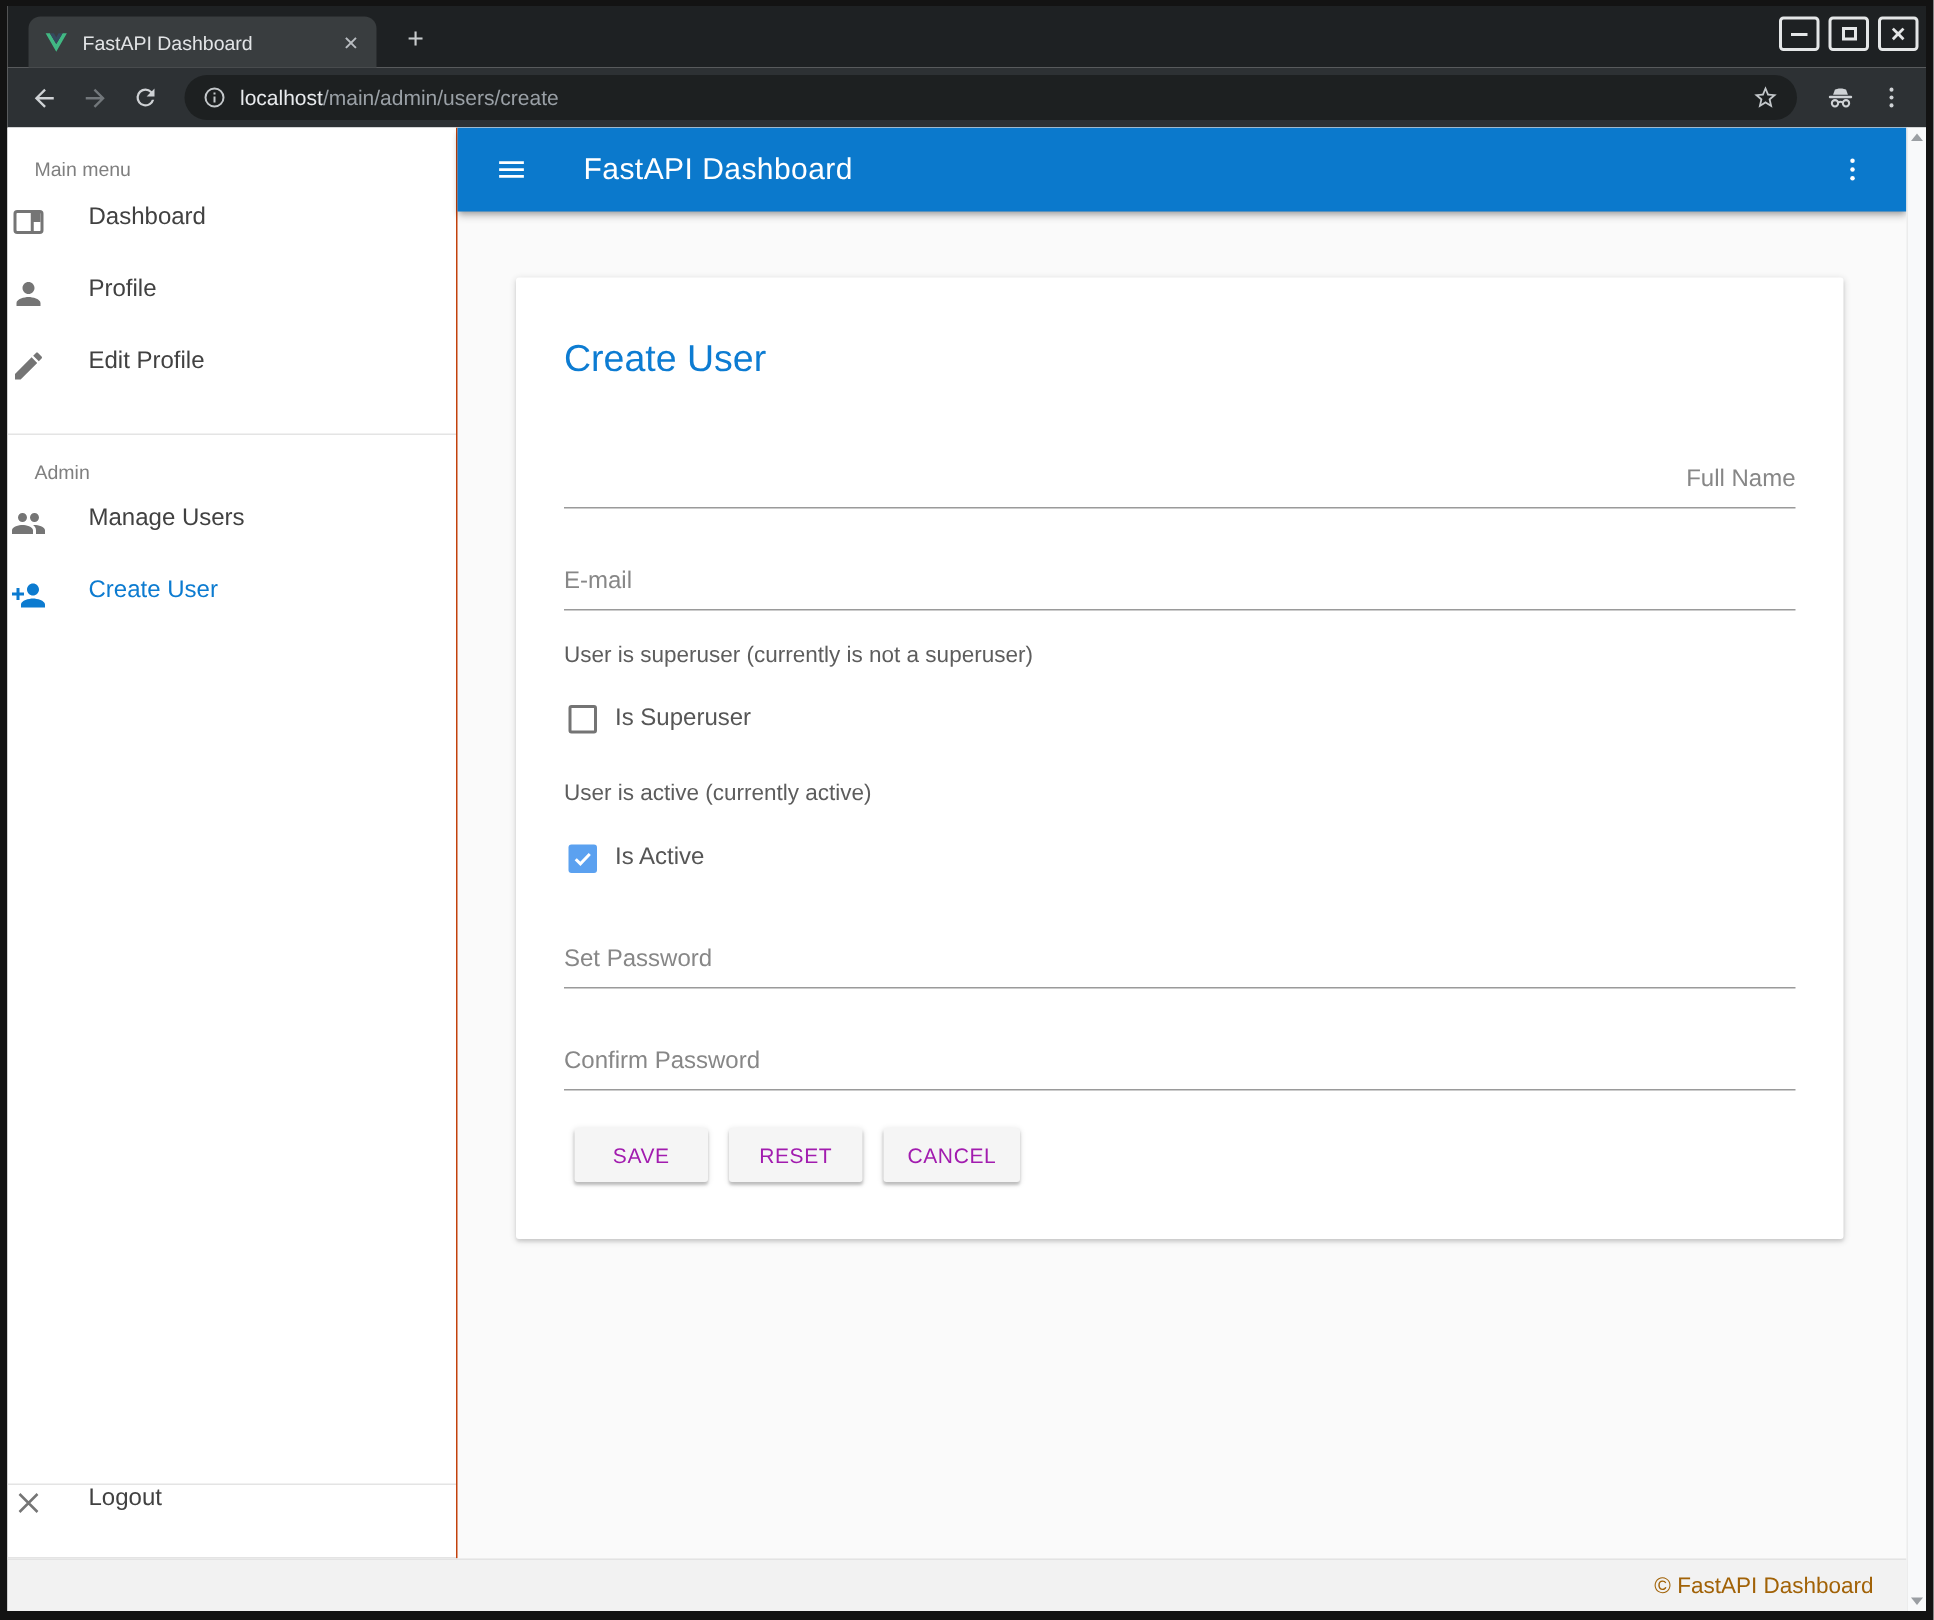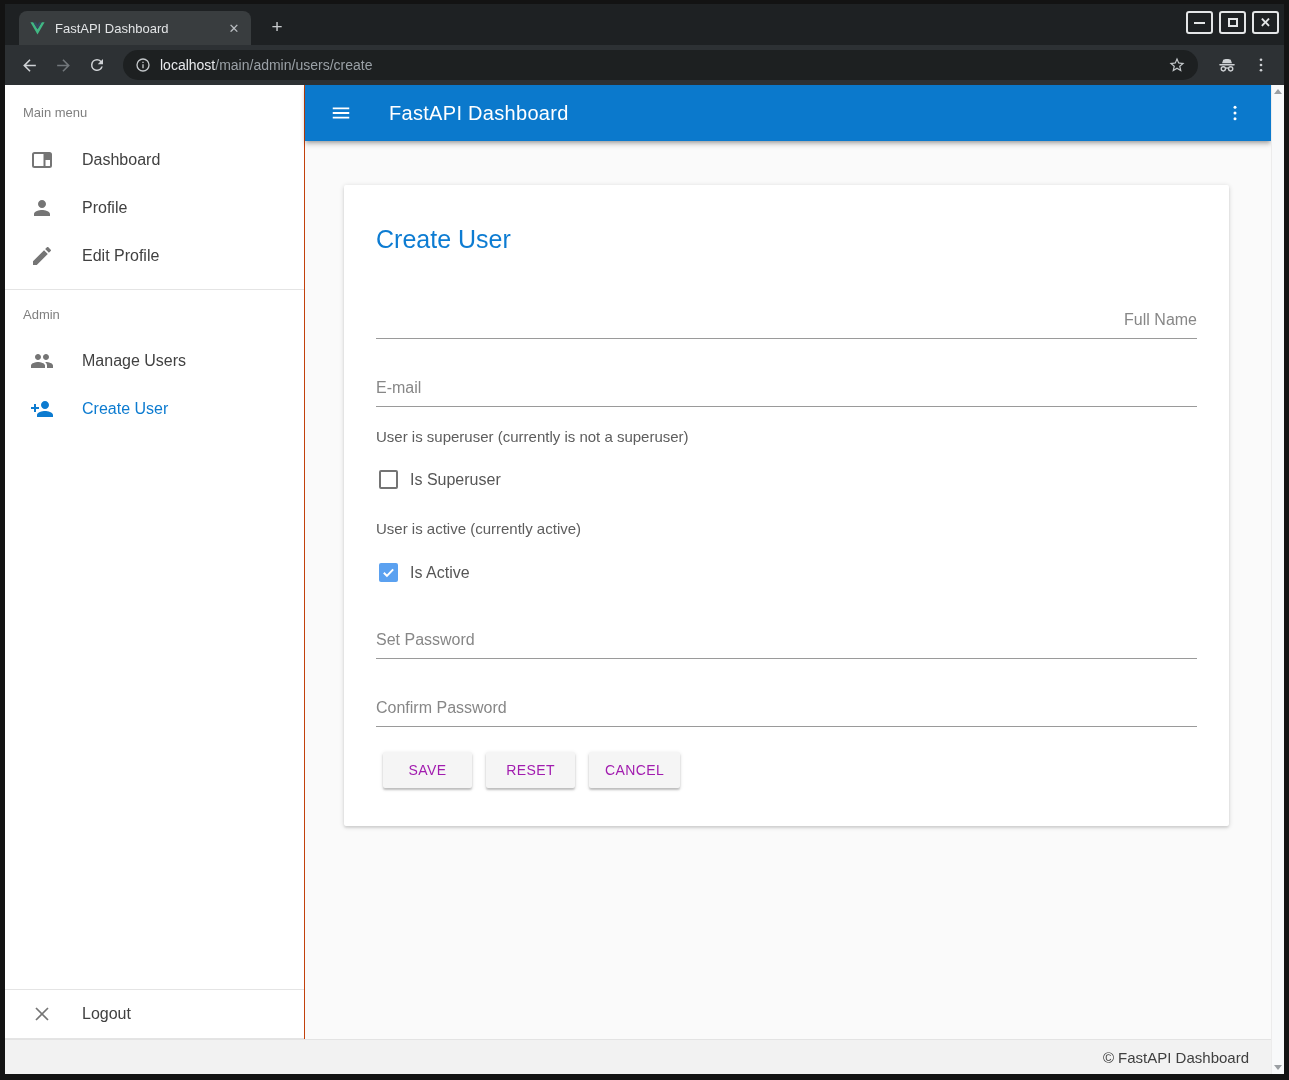--- a/index.html
+++ b/index.html
@@ -31,21 +31,21 @@
   .url-spacer { flex:1; }
   .tb-icon { width:26px; height:26px; display:flex; align-items:center; justify-content:center; margin-left:8px; }
 
   
   .main { flex:1; display:flex; position:relative; background:#fafafa; overflow:hidden; }
 
   .sidebar { width:300px; flex:none; background:#ffffff; border-right:1px solid #c2410c;
              display:flex; flex-direction:column; z-index:2; margin-bottom:35px; }
   .side-label { font-size:13px; color:#7f7f7f; margin:20px 0 15px 18px; height:16px; }
   .side-label.admin { margin:17px 0 14px 18px; }
-  .side-item { height:48px; display:flex; align-items:center; padding-left:25px; cursor:pointer; }
+  .side-item { height:48px; display:flex; align-items:flex-start; padding-left:2px; cursor:pointer; }
   .side-item .icn { width:24px; height:24px; flex:none; }
   .side-item .lbl { font-size:16px; color:#414141; margin-left:28px; }
   .side-item.active .lbl { color:#0c7bd0; }
   .divider { height:1px; background:#e4e4e4; flex:none; }
   .divider.after-pass { margin-top:9px; }
   .side-bottom { margin-top:auto; }
 
   .content { flex:1; position:relative; display:flex; flex-direction:column; background:#fafafa; }
   .appbar { height:56px; flex:none; background:#0b79cc; display:flex; align-items:center; padding:0 18px;
             box-shadow:0 2px 4px -1px rgba(0,0,0,.3), 0 4px 5px 0 rgba(0,0,0,.14); position:relative; z-index:3; }
@@ -62,37 +62,37 @@
   .field .flabel { font-size:16px; color:#878787; }
   .field .fline { position:absolute; left:0; right:0; height:1px; background:#9a9a9a; }
   .f-fullname { top:126px;text-align:right; } .f-fullname .fline { top:27px; }
   .f-email    { top:194px; } .f-email .fline { top:27px; }
   .f-setpass  { top:446px; } .f-setpass .fline { top:27px; }
   .f-confpass { top:514px; } .f-confpass .fline { top:27px; }
 
   .note { position:absolute; left:32px; font-size:15px; color:#5d5d5d; }
   .n-super { top:243px; } .n-active { top:335px; }
 
-  .cbrow { position:absolute; left:35px; display:flex; align-items:center; }
+  .cbrow { position:absolute; left:35px; display:flex; }
   .cb-super { top:285px; } .cb-active { top:378px; }
   .cbox { width:19px; height:19px; border-radius:2px; flex:none; }
   .cbox.unchecked { border:2px solid #747474; background:transparent; }
   .cbox.checked { background:#5ba1f0; display:flex; align-items:center; justify-content:center; }
   .cblabel { font-size:16px; color:#565656; margin-left:12px; }
 
   .btnrow { position:absolute; left:39px; top:567px; display:flex; }
   .btn { height:36px; min-width:89px; background:#f5f5f5; border:none; border-radius:2px;
          font-family:"Liberation Sans", sans-serif; font-size:14px; font-weight:500; color:#a21caf;
          letter-spacing:.4px; padding:0 16px; margin-right:14px; cursor:pointer;
          box-shadow:0 2px 2px rgba(0,0,0,.2), 0 1px 4px rgba(0,0,0,.12); }
 
   .footer { position:absolute; left:0; right:13px; bottom:0; height:35px; background:#f2f2f2;
             border-top:1px solid #e3e3e3; display:flex; align-items:center; justify-content:flex-end;
             padding-right:22px; z-index:4; }
-  .footer-text { font-size:15px; color:#404040; }
+  .footer-text { font-size:15px; color:#a16207; }
 
   .scrollcol { width:13px; flex:none; background:#f8f9fa; border-left:1px solid #ececec;
                display:flex; flex-direction:column; align-items:center; justify-content:space-between;
                padding:4px 0; z-index:5; }
   .arrow-up { width:0; height:0; border-left:4px solid transparent; border-right:4px solid transparent; border-bottom:5px solid #9b9fa3; }
   .arrow-down { width:0; height:0; border-left:4px solid transparent; border-right:4px solid transparent; border-top:5px solid #9b9fa3; }
 </style>
 </head>
 <body>
 

